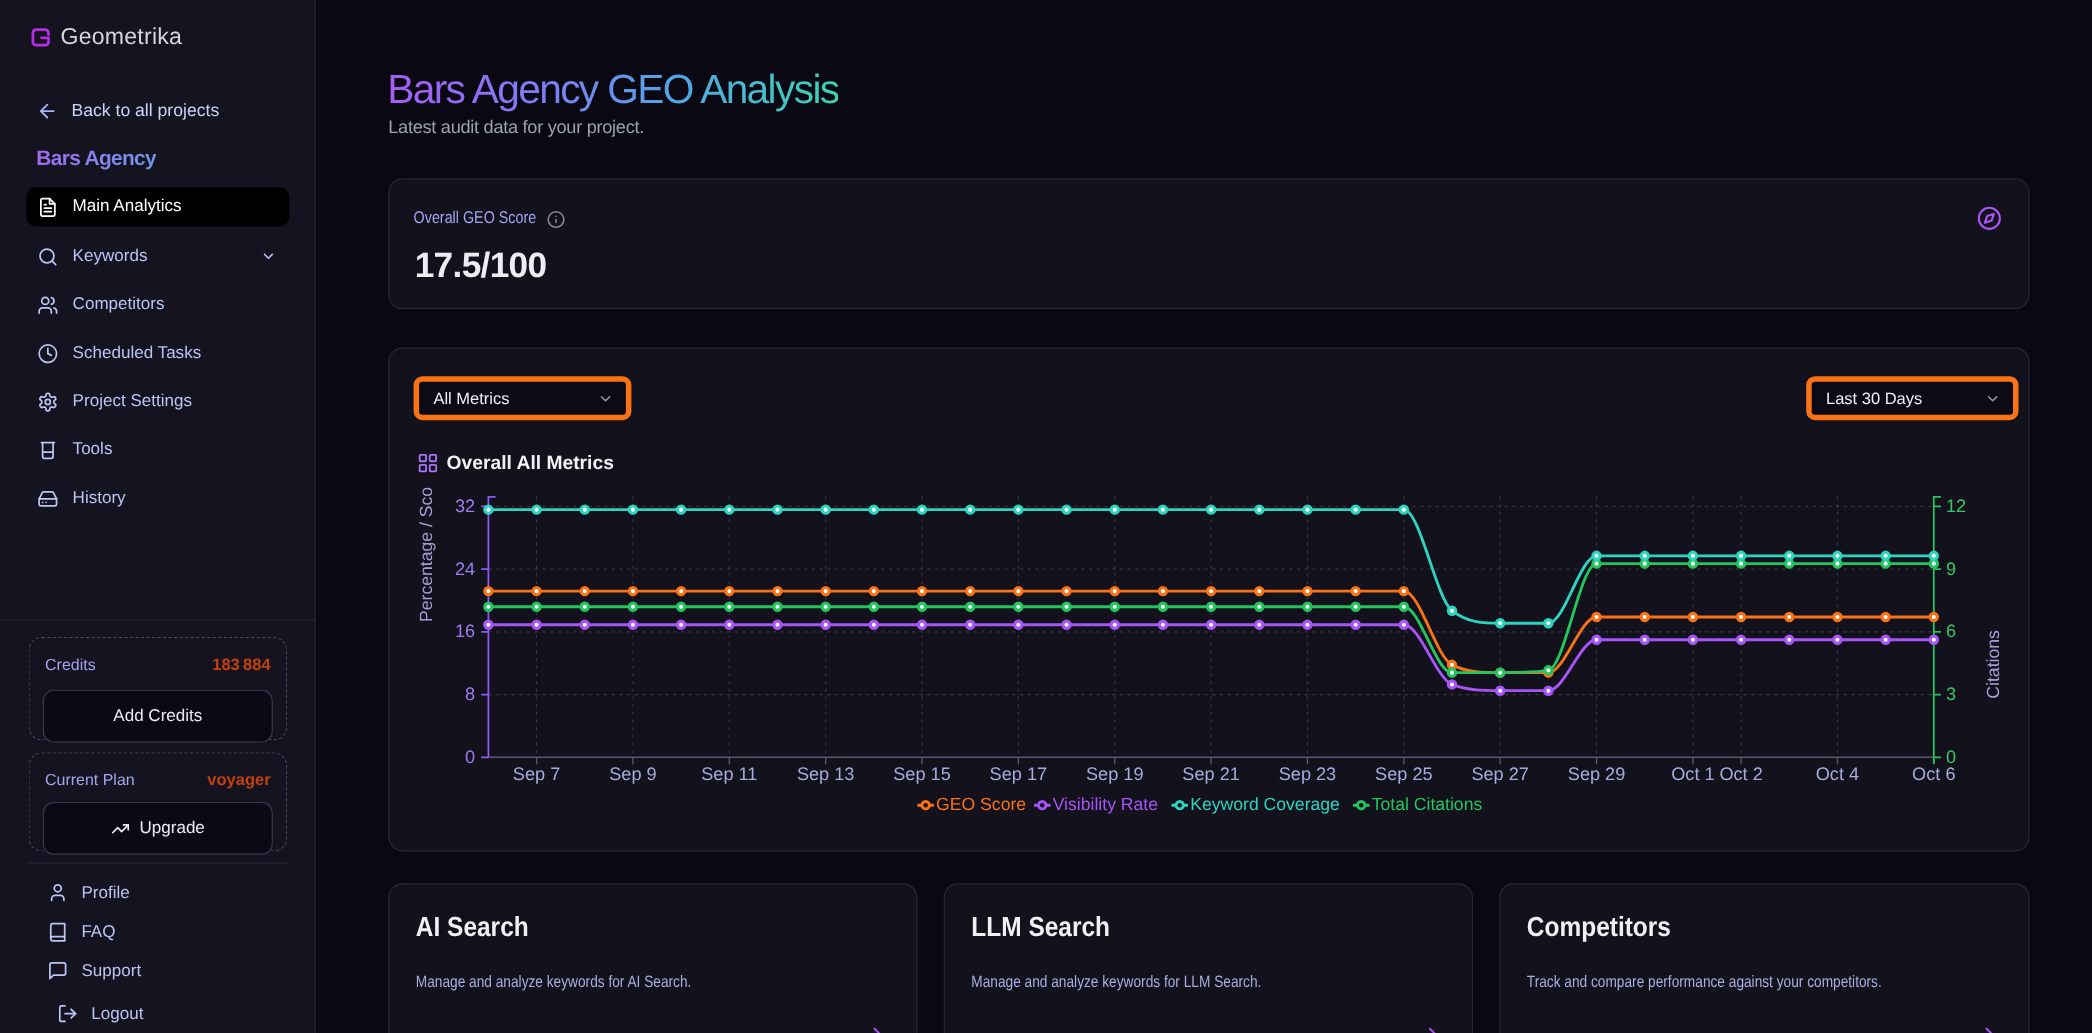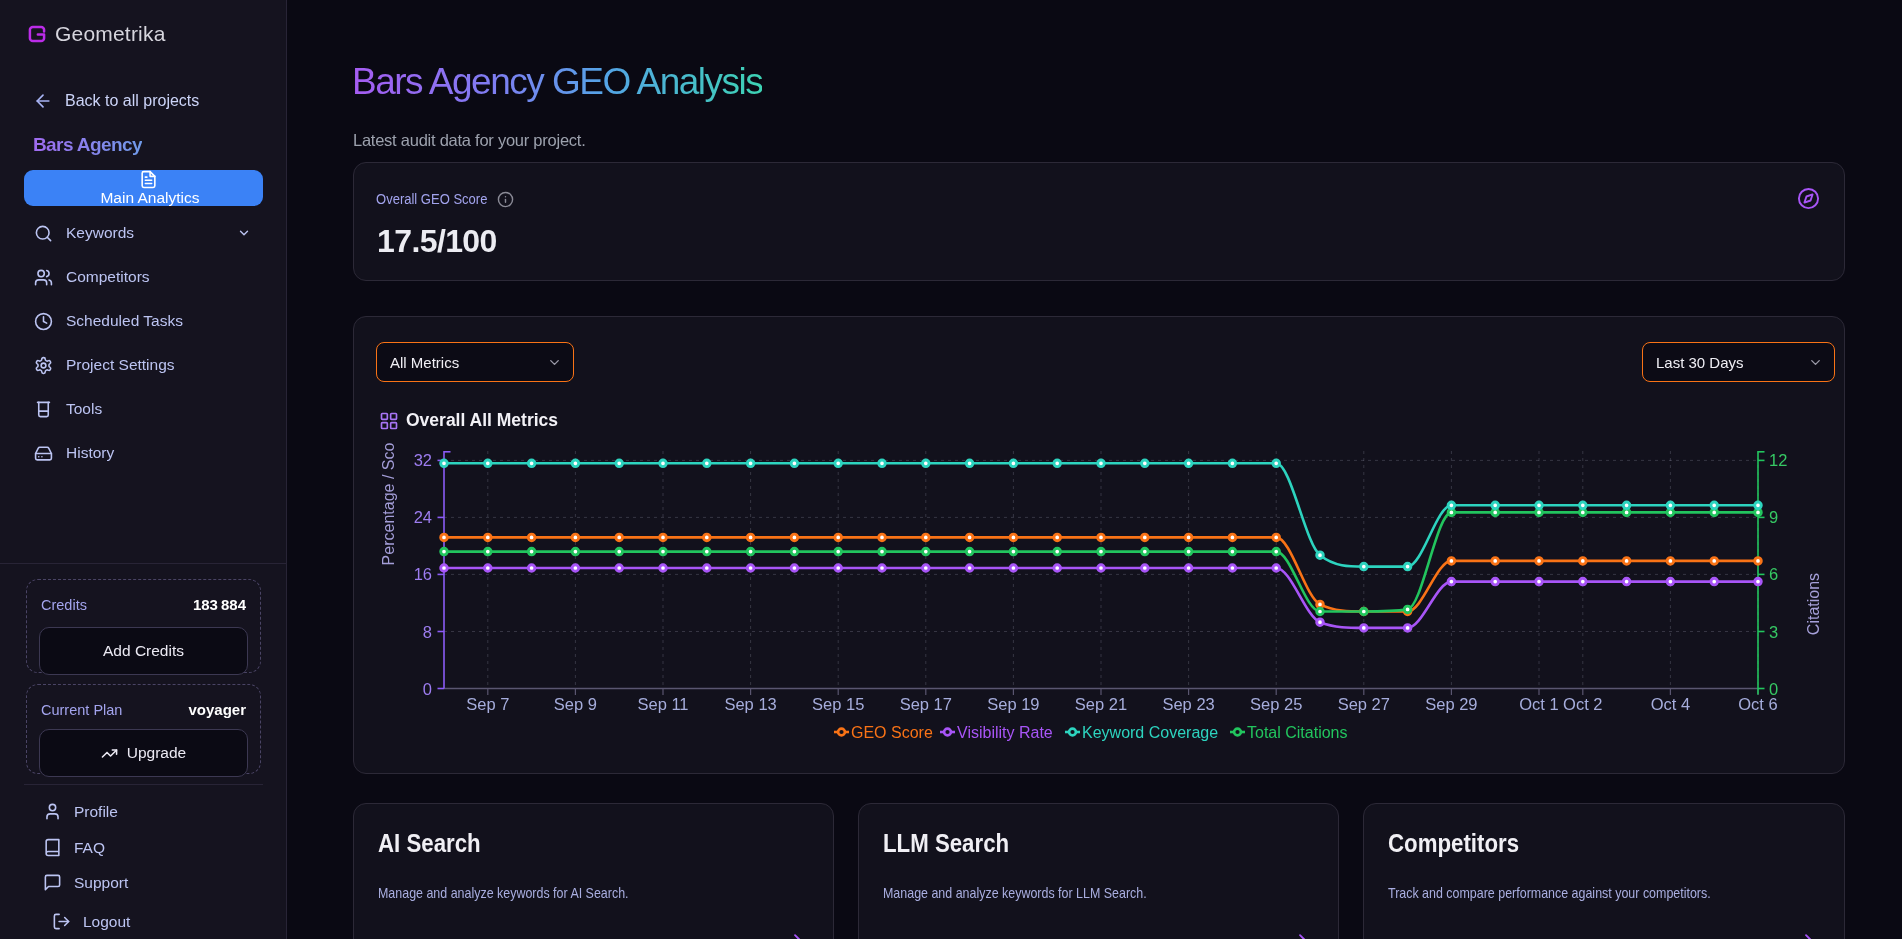--- a/index.html
+++ b/index.html
@@ -10,53 +10,53 @@
   background:#15131f; border-right:1px solid #282436; z-index:5; }
 .logo { position:absolute; left:27px; top:22px; display:flex; align-items:center; gap:8px; }
 .logo-text { font-size:21px; color:#d6d5dd; letter-spacing:.2px; }
 .back { position:absolute; left:33px; top:91px; display:flex; align-items:center; gap:12px; }
 .back-label { font-size:16px; color:#ccd4f8; }
 .proj-name { position:absolute; left:33px; top:134px; font-size:19px; letter-spacing:-0.6px; font-weight:700;
   background:linear-gradient(90deg,#a06bf0,#6f9ae8); -webkit-background-clip:text;
   background-clip:text; color:transparent; }
 .mitem { position:absolute; left:24px; width:239px; height:36px; border-radius:9px;
   display:flex; align-items:center; }
-.mitem.active { background:#3b82f6;flex-direction:column; }
+.mitem.active { background:#000000; }
 .micon { width:19px; height:19px; margin-left:10px; display:flex; }
 .mitem .mlabel { margin-left:13px; font-size:15.5px; color:#bcc4f2; }
 .mitem.active .mlabel { color:#ffffff; }
 .mchev { margin-left:auto; margin-right:12px; display:flex; }
 .divider { position:absolute; left:0; width:287px; border-top:1px solid #282436; }
 .divider2 { position:absolute; left:24px; width:239px; border-top:1px solid #282436; }
 .dashbox { position:absolute; left:26px; width:235px; border:1px dashed #4a4465;
   border-radius:12px; }
 .dashrow { position:absolute; left:14px; right:14px; top:16px; display:flex;
   justify-content:space-between; align-items:center; }
 .dashlabel { font-size:14.5px; color:#a3a4ee; }
-.dashvalue { font-size:15px; font-weight:700; color:#ffffff;margin-left:44px; }
+.dashvalue { font-size:15px; font-weight:700; color:#c2410c;margin-left:44px; }
 .sbtn { position:absolute; left:12px; right:12px; height:48px; background:#0b0a14;
   border:1px solid #3c3852; border-radius:10px; display:flex; align-items:center;
   justify-content:center; gap:9px; color:#eceaf4; font-size:15.5px; }
 .bitem { position:absolute; display:flex; align-items:center; gap:12px; }
 .bitem .mlabel { font-size:15.5px; color:#bcc4f2; }
 .main { position:absolute; left:287px; top:0; width:1615px; height:939px; }
 h1.title { position:absolute; left:65px; top:61px; font-size:37px; font-weight:400;
   letter-spacing:-1.5px;
   background:linear-gradient(90deg,#a65cf2 0%,#7e7ef2 35%,#54a4e6 62%,#3dd3b4 100%);
   -webkit-background-clip:text; background-clip:text; color:transparent; }
-.subtitle { position:absolute; left:66px; top:107px; font-size:16.5px; letter-spacing:-0.25px; color:#9ca1ad;margin-top:24px; }
+.subtitle { position:absolute; left:66px; top:107px; font-size:16.5px; letter-spacing:-0.25px; color:#9ca1ad; }
 .card { position:absolute; background:#12111c; border:1px solid #2c2937; border-radius:13px;text-decoration:underline; }
 #scorecard { left:66px; top:162px; width:1492px; height:119px; }
 .score-label { position:absolute; left:22px; top:27px; font-size:15.5px; color:#a3a4ee;
   transform:scaleX(0.84); transform-origin:left center; white-space:nowrap; }
 .score-info { position:absolute; left:143px; top:28px; }
 .score-value { position:absolute; left:23px; top:60px; font-size:32px; letter-spacing:-0.6px; font-weight:700; color:#ececf2; }
 .compass { position:absolute; right:24px; top:24px; }
 #chartcard { left:66px; top:316px; width:1492px; height:458px; }
-.select { position:absolute; height:40px; background:#0c0b15; border:1px solid #f97316;
+.select { position:absolute; height:40px; background:#0c0b15; border:5px solid #f97316;
   border-radius:8px; display:flex; align-items:center; font-size:15px; color:#f0eff5; }
 .select .sv { margin-left:13px; }
 .select .chev { margin-left:auto; margin-right:11px; display:flex; }
 #sel1 { left:22px; top:25px; width:198px; }
 #sel2 { left:1288px; top:25px; width:193px;align-items:center; }
 .chead { position:absolute; left:25px; top:93px; display:flex; align-items:center; gap:7px;text-align:right; }
 .chead .ctext { font-size:17.5px; font-weight:700; color:#f2f1f6; }
 svg.chart { position:absolute; left:0; top:0; }
 .bcard-title { position:absolute; left:24px; top:25px; font-size:25px; font-weight:700; color:#f0eff4;
   transform:scaleX(0.89); transform-origin:left center; white-space:nowrap; }

